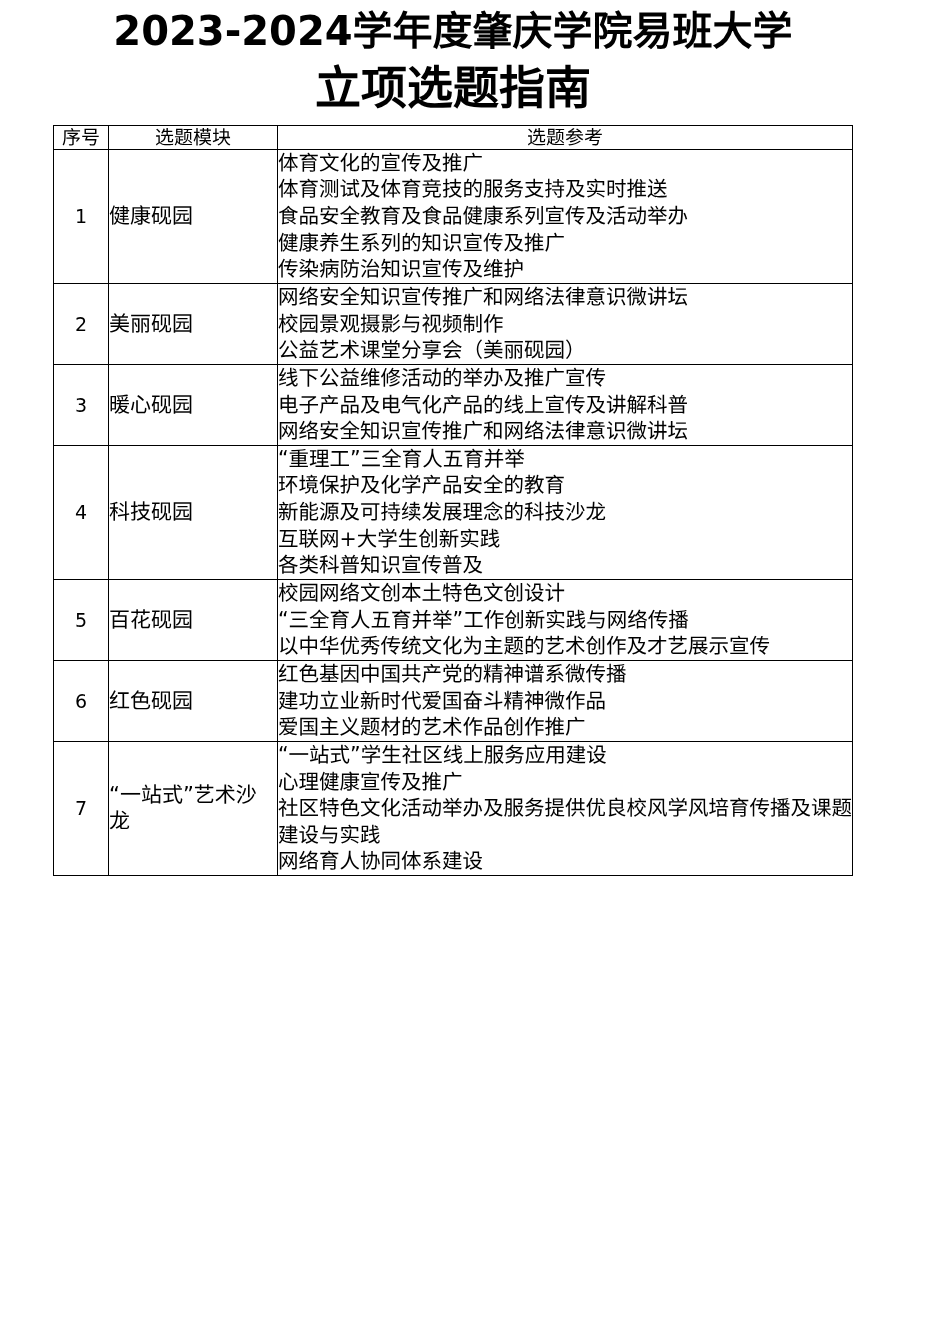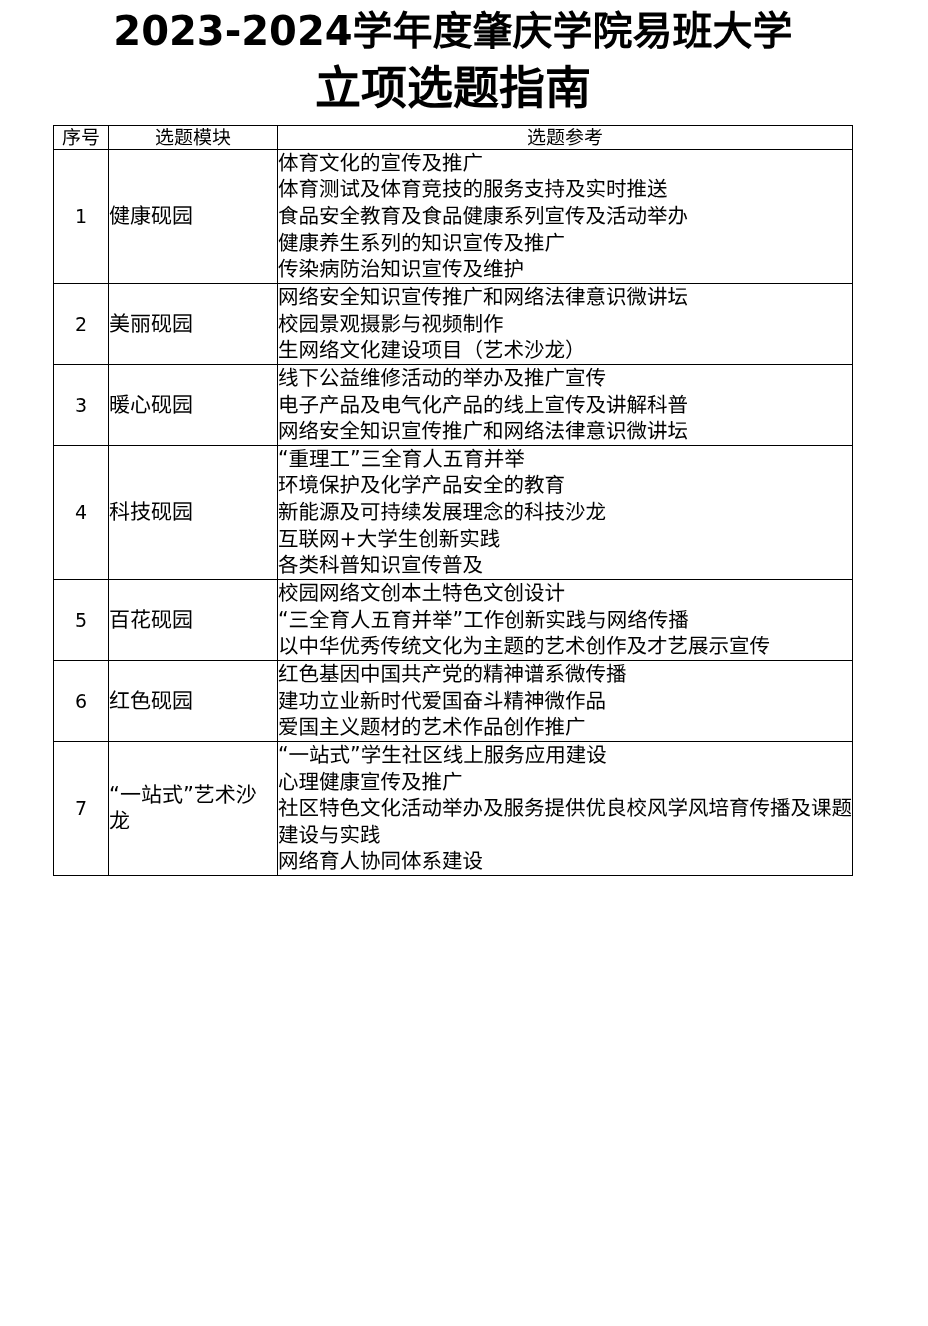--- a/index.html
+++ b/index.html
@@ -125,21 +125,21 @@
           <span class="item">健康养生系列的知识宣传及推广</span>
           <span class="item">传染病防治知识宣传及维护</span>
         </td>
       </tr>
       <tr>
         <td class="c-no">2</td>
         <td class="c-mod">美丽砚园</td>
         <td class="c-ref">
           <span class="item">网络安全知识宣传推广和网络法律意识微讲坛</span>
           <span class="item">校园景观摄影与视频制作</span>
-          <span class="item">生网络文化建设项目（艺术沙龙）</span>
+          <span class="item">公益艺术课堂分享会（美丽砚园）</span>
         </td>
       </tr>
       <tr>
         <td class="c-no">3</td>
         <td class="c-mod">暖心砚园</td>
         <td class="c-ref">
           <span class="item">线下公益维修活动的举办及推广宣传</span>
           <span class="item">电子产品及电气化产品的线上宣传及讲解科普</span>
           <span class="item">网络安全知识宣传推广和网络法律意识微讲坛</span>
         </td>

